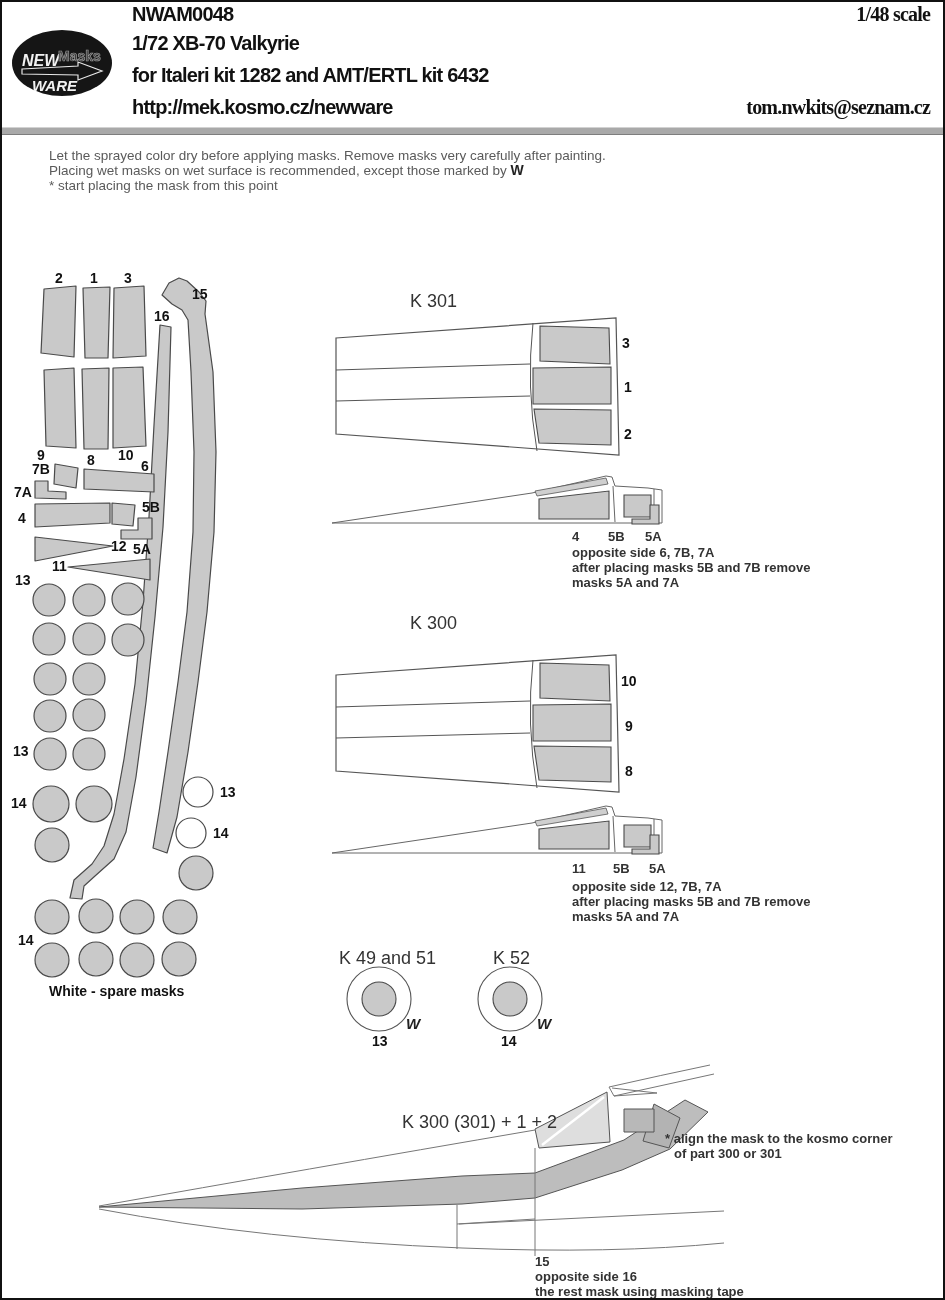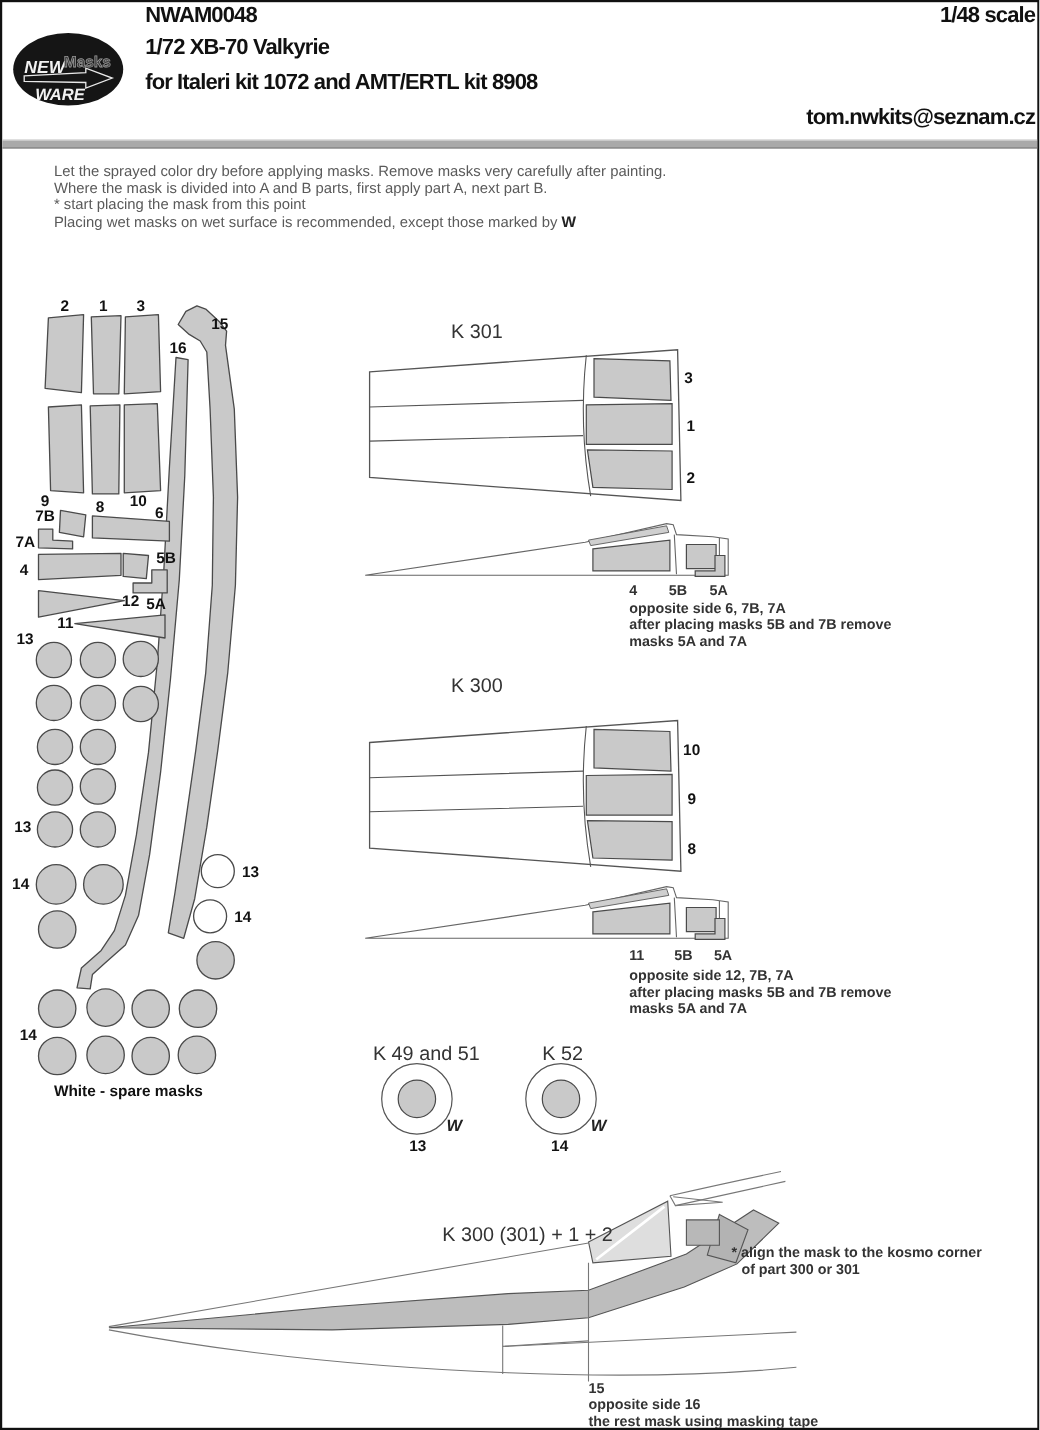--- a/index.html
+++ b/index.html
@@ -7,21 +7,21 @@
   .sheet {
     position:relative; width:945px; height:1300px; background:#fff;
     border:2px solid #111; overflow:hidden;
     font-family:"Liberation Sans", sans-serif; color:#1a1a1a;
   }
   .abs { position:absolute; }
   .hdr-line {
     position:absolute; font-weight:700; font-size:20px; letter-spacing:-0.8px;
     white-space:nowrap; color:#111;
   }
-  .hdr-right { right:2px; text-align:center; }
+  .hdr-right { right:13px; text-align:center;font-family:Liberation Serif, serif; }
   .divider {
     position:absolute; left:0; top:125px; width:941px; height:8px;
     background:#a9a9a9; border-top:1px solid #d2d2d2; border-bottom:1px solid #7d7d7d;
   }
   .imp { position:absolute; left:47px; top:146px; font-size:13.5px; line-height:15.2px; color:#5a5a5a; }
   .imp .head { font-weight:700; color:#222; }
   .imp .dim { color:#8a8a8a; }
   .wmark { font-weight:700; color:#222; font-size:14px; }
   .lbl { position:absolute; font-weight:700; font-size:14px; color:#111; white-space:nowrap; }
   .klbl { position:absolute; font-weight:400; font-size:18px; color:#333; white-space:nowrap; }
@@ -36,31 +36,31 @@
   <svg class="abs" style="left:8px;top:26px" width="104" height="70" viewBox="0 0 104 70">
     <ellipse cx="52" cy="35" rx="50" ry="33" fill="#151515"></ellipse>
     <polygon points="12,41 68,38 68,34 92,43 68,52 68,47 12,46" fill="#151515" stroke="#e8e8e8" stroke-width="1.2"></polygon>
     <text x="12" y="38" font-style="italic" font-weight="bold" font-size="16" fill="#f2f2f2">NEW</text>
     <text x="48" y="33" font-weight="bold" font-size="14" fill="#3a3a3a" stroke="#9a9a9a" stroke-width="0.7">Masks</text>
     <text x="22" y="63" font-style="italic" font-weight="bold" font-size="15" fill="#f2f2f2">WARE</text>
   </svg>
 
   <div class="hdr-line" style="left:130px;top:1px">NWAM0048</div>
   <div class="hdr-line" style="left:130px;top:30px">1/72 XB-70 Valkyrie</div>
-  <div class="hdr-line" style="left:130px;top:62px">for Italeri kit 1072 and AMT/ERTL kit 8908</div>
+  <div class="hdr-line" style="left:130px;top:62px">for Italeri kit 1282 and AMT/ERTL kit 6432</div>
+  <div class="hdr-line" style="left:130px;top:94px">http://mek.kosmo.cz/newware</div>
   <div class="hdr-line hdr-right" style="top:1px">1/48 scale</div>
   <div class="hdr-line hdr-right" style="top:94px">tom.nwkits@seznam.cz</div>
 
   <div class="divider"></div>
 
   <div class="imp">
     <div>Let the sprayed color dry before applying masks. Remove masks very carefully after painting.</div>
-    <div>Where the mask is divided into A and B parts, first apply part A, next part B.</div>
+    <div><span>Placing wet masks on wet surface is recommended, except those marked by </span><span class="wmark">W</span></div>
     <div>*  start placing the mask from this point</div>
-    <div><span>Placing wet masks on wet surface is recommended, except those marked by </span><span class="wmark">W</span></div>
   </div>
 
   <svg class="abs" style="left:0;top:260px" width="250" height="750" viewBox="0 260 250 750">
     <g fill="#c9c9c9" stroke="#4a4a4a" stroke-width="1.2" stroke-linejoin="round">
       <polygon points="42,287 74,284 72,355 39,351"></polygon>
       <polygon points="81,286 108,285 106,356 83,356"></polygon>
       <polygon points="112,286 142,284 144,354 111,356"></polygon>
       <polygon points="42,368 72,366 74,446 44,444"></polygon>
       <polygon points="80,367 107,366 106,447 82,447"></polygon>
       <polygon points="111,366 141,365 144,444 111,446"></polygon>

